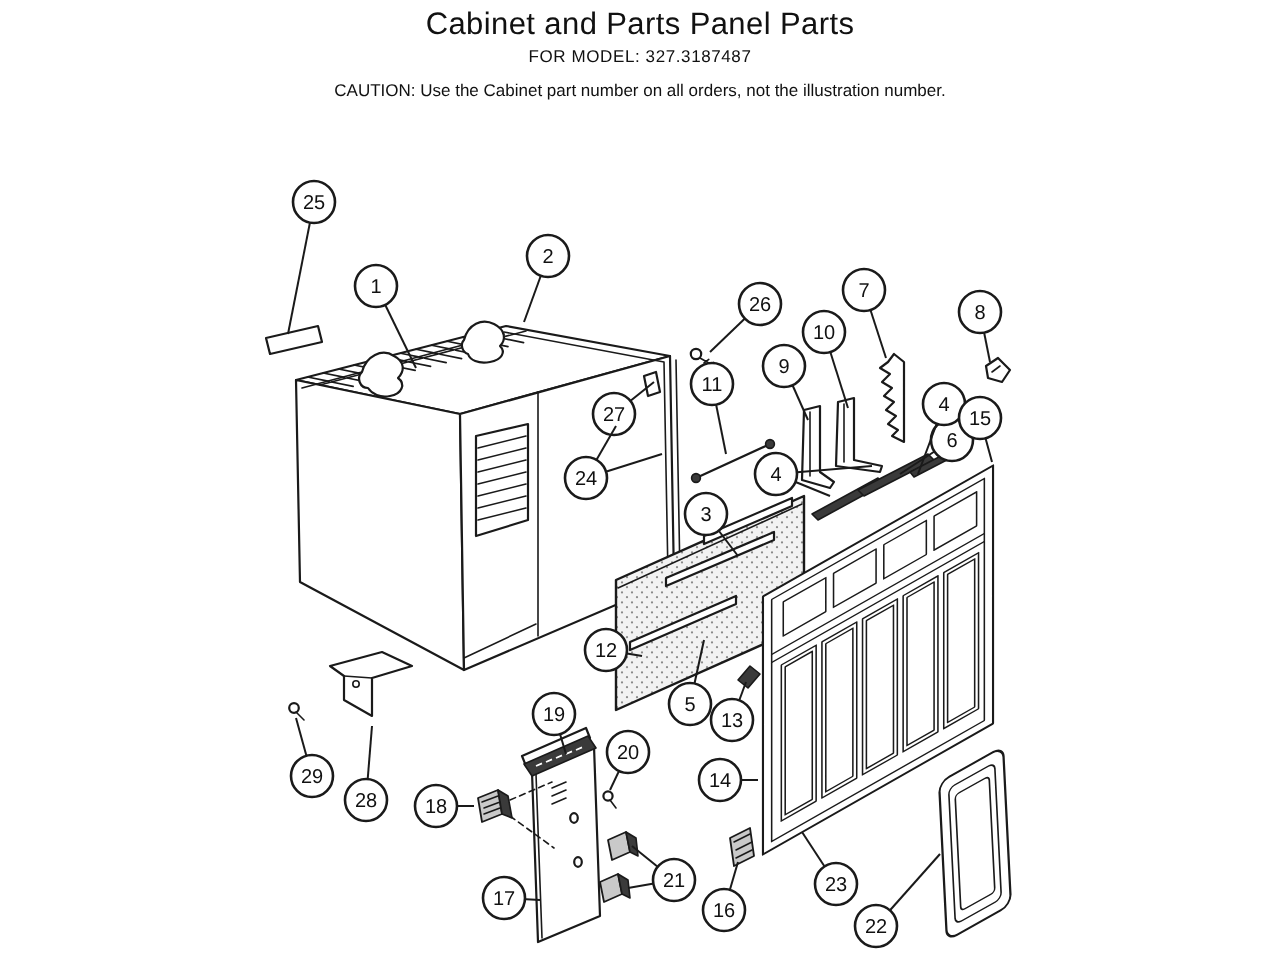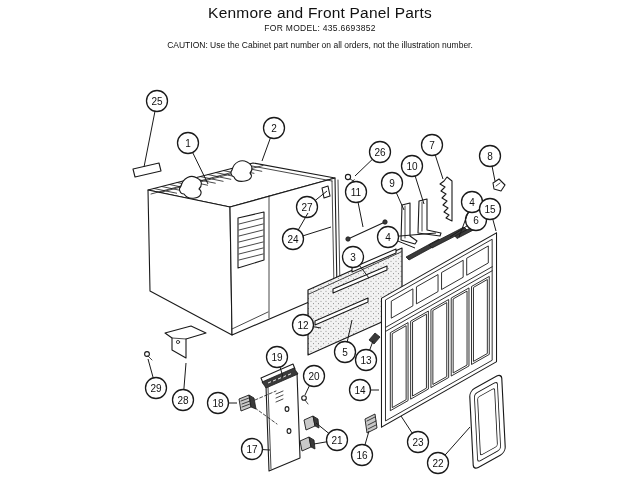--- a/index.html
+++ b/index.html
@@ -20,22 +20,22 @@
   .dark{fill:#3a3a3a;stroke:#1a1a1a;stroke-width:.8;stroke-linejoin:round}
   .mid{fill:#c9c9c9;stroke:#1a1a1a;stroke-width:.9;stroke-linejoin:round}
   .leader{stroke:#1a1a1a;stroke-width:1;fill:none}
   .balloon{fill:#ffffff;stroke:#1a1a1a;stroke-width:1.3}
   .balloon-num{font-family:"Liberation Sans",sans-serif;font-size:10px;text-anchor:middle;fill:#111}
   .dash{stroke-dasharray:3 2.2}
 </style>
 </head>
 <body>
 
-<div class="hdr" id="title">Kenmore and Front Panel Parts</div>
-<div class="hdr" id="model">FOR MODEL: 435.6693852</div>
+<div class="hdr" id="title">Cabinet and Parts Panel Parts</div>
+<div class="hdr" id="model">FOR MODEL: 327.3187487</div>
 <div class="hdr" id="caution"><span>CAUTION:  Use the Cabinet part number on all orders, </span><span class="u">not</span><span> the illustration number.</span></div>
 
 <svg id="diagram-svg" width="640" height="480" viewBox="0 0 640 480">
   <defs>
     <pattern id="stip" patternUnits="userSpaceOnUse" width="5" height="5">
       <rect width="5" height="5" fill="#f2f2f2"></rect>
       <circle cx="1" cy="1.2" r=".55" fill="#8a8a8a"></circle>
       <circle cx="3.5" cy="3.6" r=".55" fill="#8a8a8a"></circle>
     </pattern>
   </defs>

